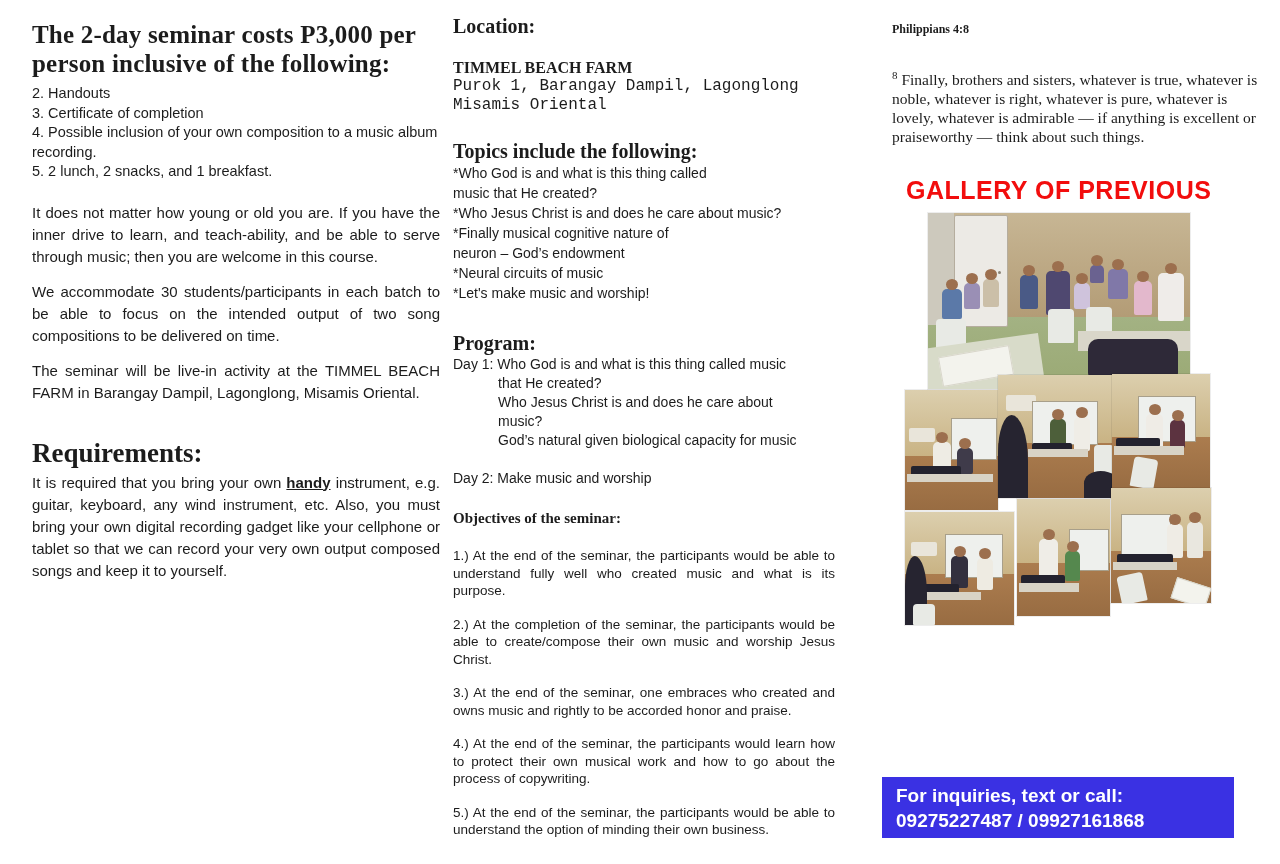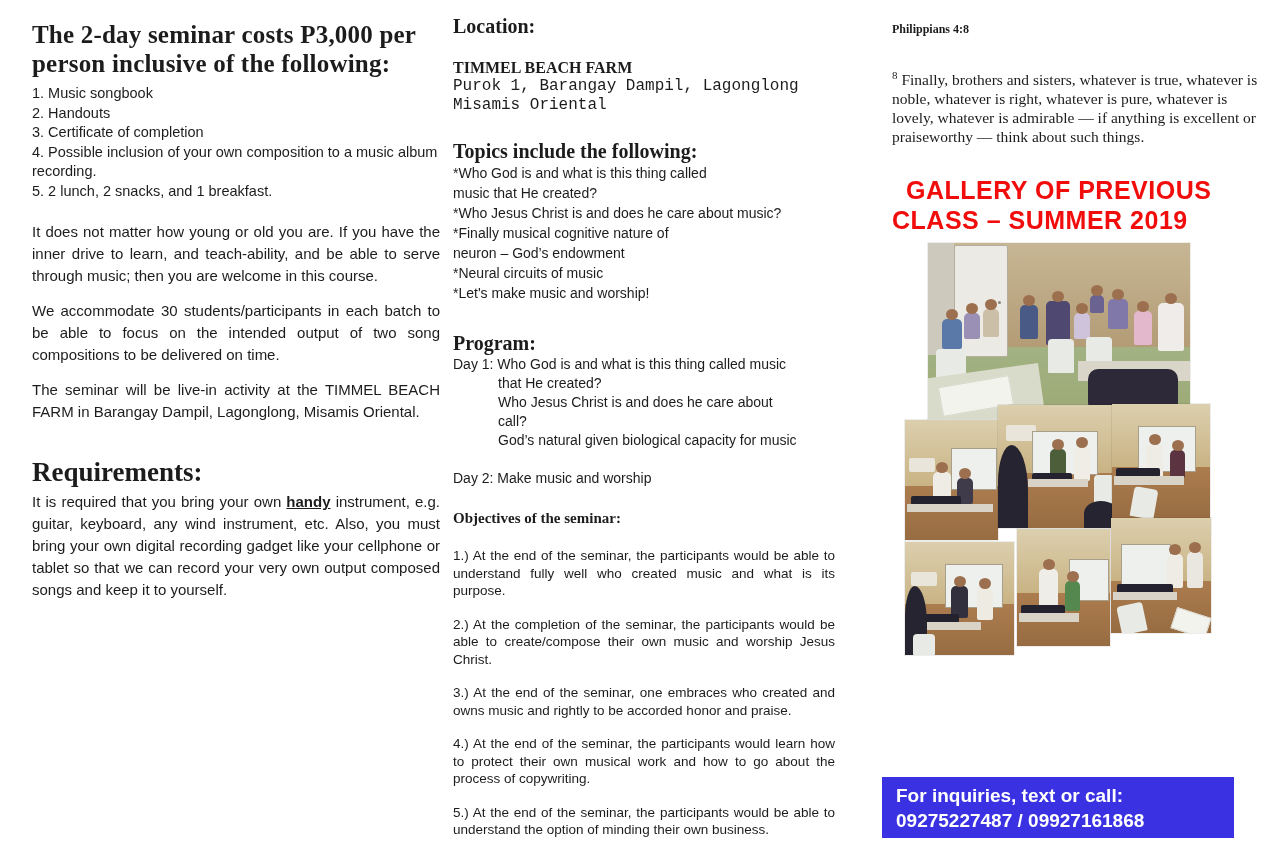--- a/index.html
+++ b/index.html
@@ -87,21 +87,20 @@
   }
 </style>
 </head>
 <body>
 
 <div class="page">
 
   <div id="col-left" class="col">
     <div class="pricing-heading">The 2-day seminar costs P3,000 per person inclusive of the following:</div>
     <div>
-      <div class="inclusion-line">1. Music songbook</div>
       <div class="inclusion-line">2. Handouts</div>
       <div class="inclusion-line">3. Certificate of completion</div>
       <div class="inclusion-line">4. Possible inclusion of your own composition to a music album recording.</div>
       <div class="inclusion-line">5. 2 lunch, 2 snacks, and 1 breakfast.</div>
     </div>
     <div class="body-para first">It does not matter how young or old you are. If you have the inner drive to learn, and teach-ability, and be able to serve through music; then you are welcome in this course.</div>
     <div class="body-para">We accommodate 30 students/participants in each batch to be able to focus on the intended output of two song compositions to be delivered on time.</div>
     <div class="body-para">The seminar will be live-in activity at the TIMMEL BEACH FARM in Barangay Dampil, Lagonglong, Misamis Oriental.</div>
     <div class="req-heading">Requirements:</div>
     <div class="req-para"><span>It is required that you bring your own </span><span class="emph">handy</span><span> instrument, e.g. guitar, keyboard, any wind instrument, etc.  Also, you must bring your own digital recording gadget like your cellphone or tablet so that we can record your very own output composed songs and keep it to yourself.</span></div>
@@ -122,21 +121,21 @@
       <div class="topic-line">neuron – God’s endowment</div>
       <div class="topic-line">*Neural circuits of music</div>
       <div class="topic-line">*Let's make music and worship!</div>
     </div>
 
     <div class="mid-heading program-heading">Program:</div>
     <div>
       <div class="program-line">Day 1: Who God is and what is this thing called music</div>
       <div class="program-line indent">that He created?</div>
       <div class="program-line indent">Who Jesus Christ is and does he care about</div>
-      <div class="program-line indent">call?</div>
+      <div class="program-line indent">music?</div>
       <div class="program-line indent">God’s natural given biological capacity for music</div>
       <div class="line-gap"></div>
       <div class="program-line">Day 2: Make music and worship</div>
     </div>
 
     <div class="mid-heading objectives-heading">Objectives of the seminar:</div>
     <div>
       <div class="objective-para">1.) At the end of the seminar, the participants would be able to understand fully well who created music and what is its purpose.</div>
       <div class="objective-para">2.) At the completion of the seminar, the participants would be able to create/compose their own music and worship Jesus Christ.</div>
       <div class="objective-para">3.) At the end of the seminar, one embraces who created and owns music and rightly to be accorded honor and praise.</div>
@@ -144,21 +143,20 @@
       <div class="objective-para">5.) At the end of the seminar, the participants would be able to understand the option of minding their own business.</div>
     </div>
   </div>
 
   <div id="col-right" class="col">
     <div class="verse-ref">Philippians 4:8</div>
     <div class="verse-text"><sup>8</sup><span> Finally, brothers and sisters, whatever is true, whatever is noble, whatever is right, whatever is pure, whatever is lovely, whatever is admirable — if anything is excellent or praiseworthy — think about such things.</span></div>
 
     <div class="gallery-title">
       <div class="line1">GALLERY OF PREVIOUS</div>
-      <div class="line2">CLASS – SUMMER 2019</div>
     </div>
 
     <div id="collage">
 
       <div class="photo" id="big-photo" style="left:28px;top:0;width:262px;height:176px;z-index:1;">
         <div class="bp-wallstrip" style="left:0;top:0;width:26px;height:112px;"></div>
         <div class="bp-door" style="left:26px;top:2px;width:52px;height:110px;"></div>
         <div class="bp-knob" style="left:70px;top:58px;width:3px;height:3px;"></div>
         <div class="ph-fig" style="left:14px;top:76px;width:20px;height:30px;--shirt:#5b79a8;"></div>
         <div class="ph-fig" style="left:36px;top:70px;width:16px;height:26px;--shirt:#9a8fb5;"></div>

